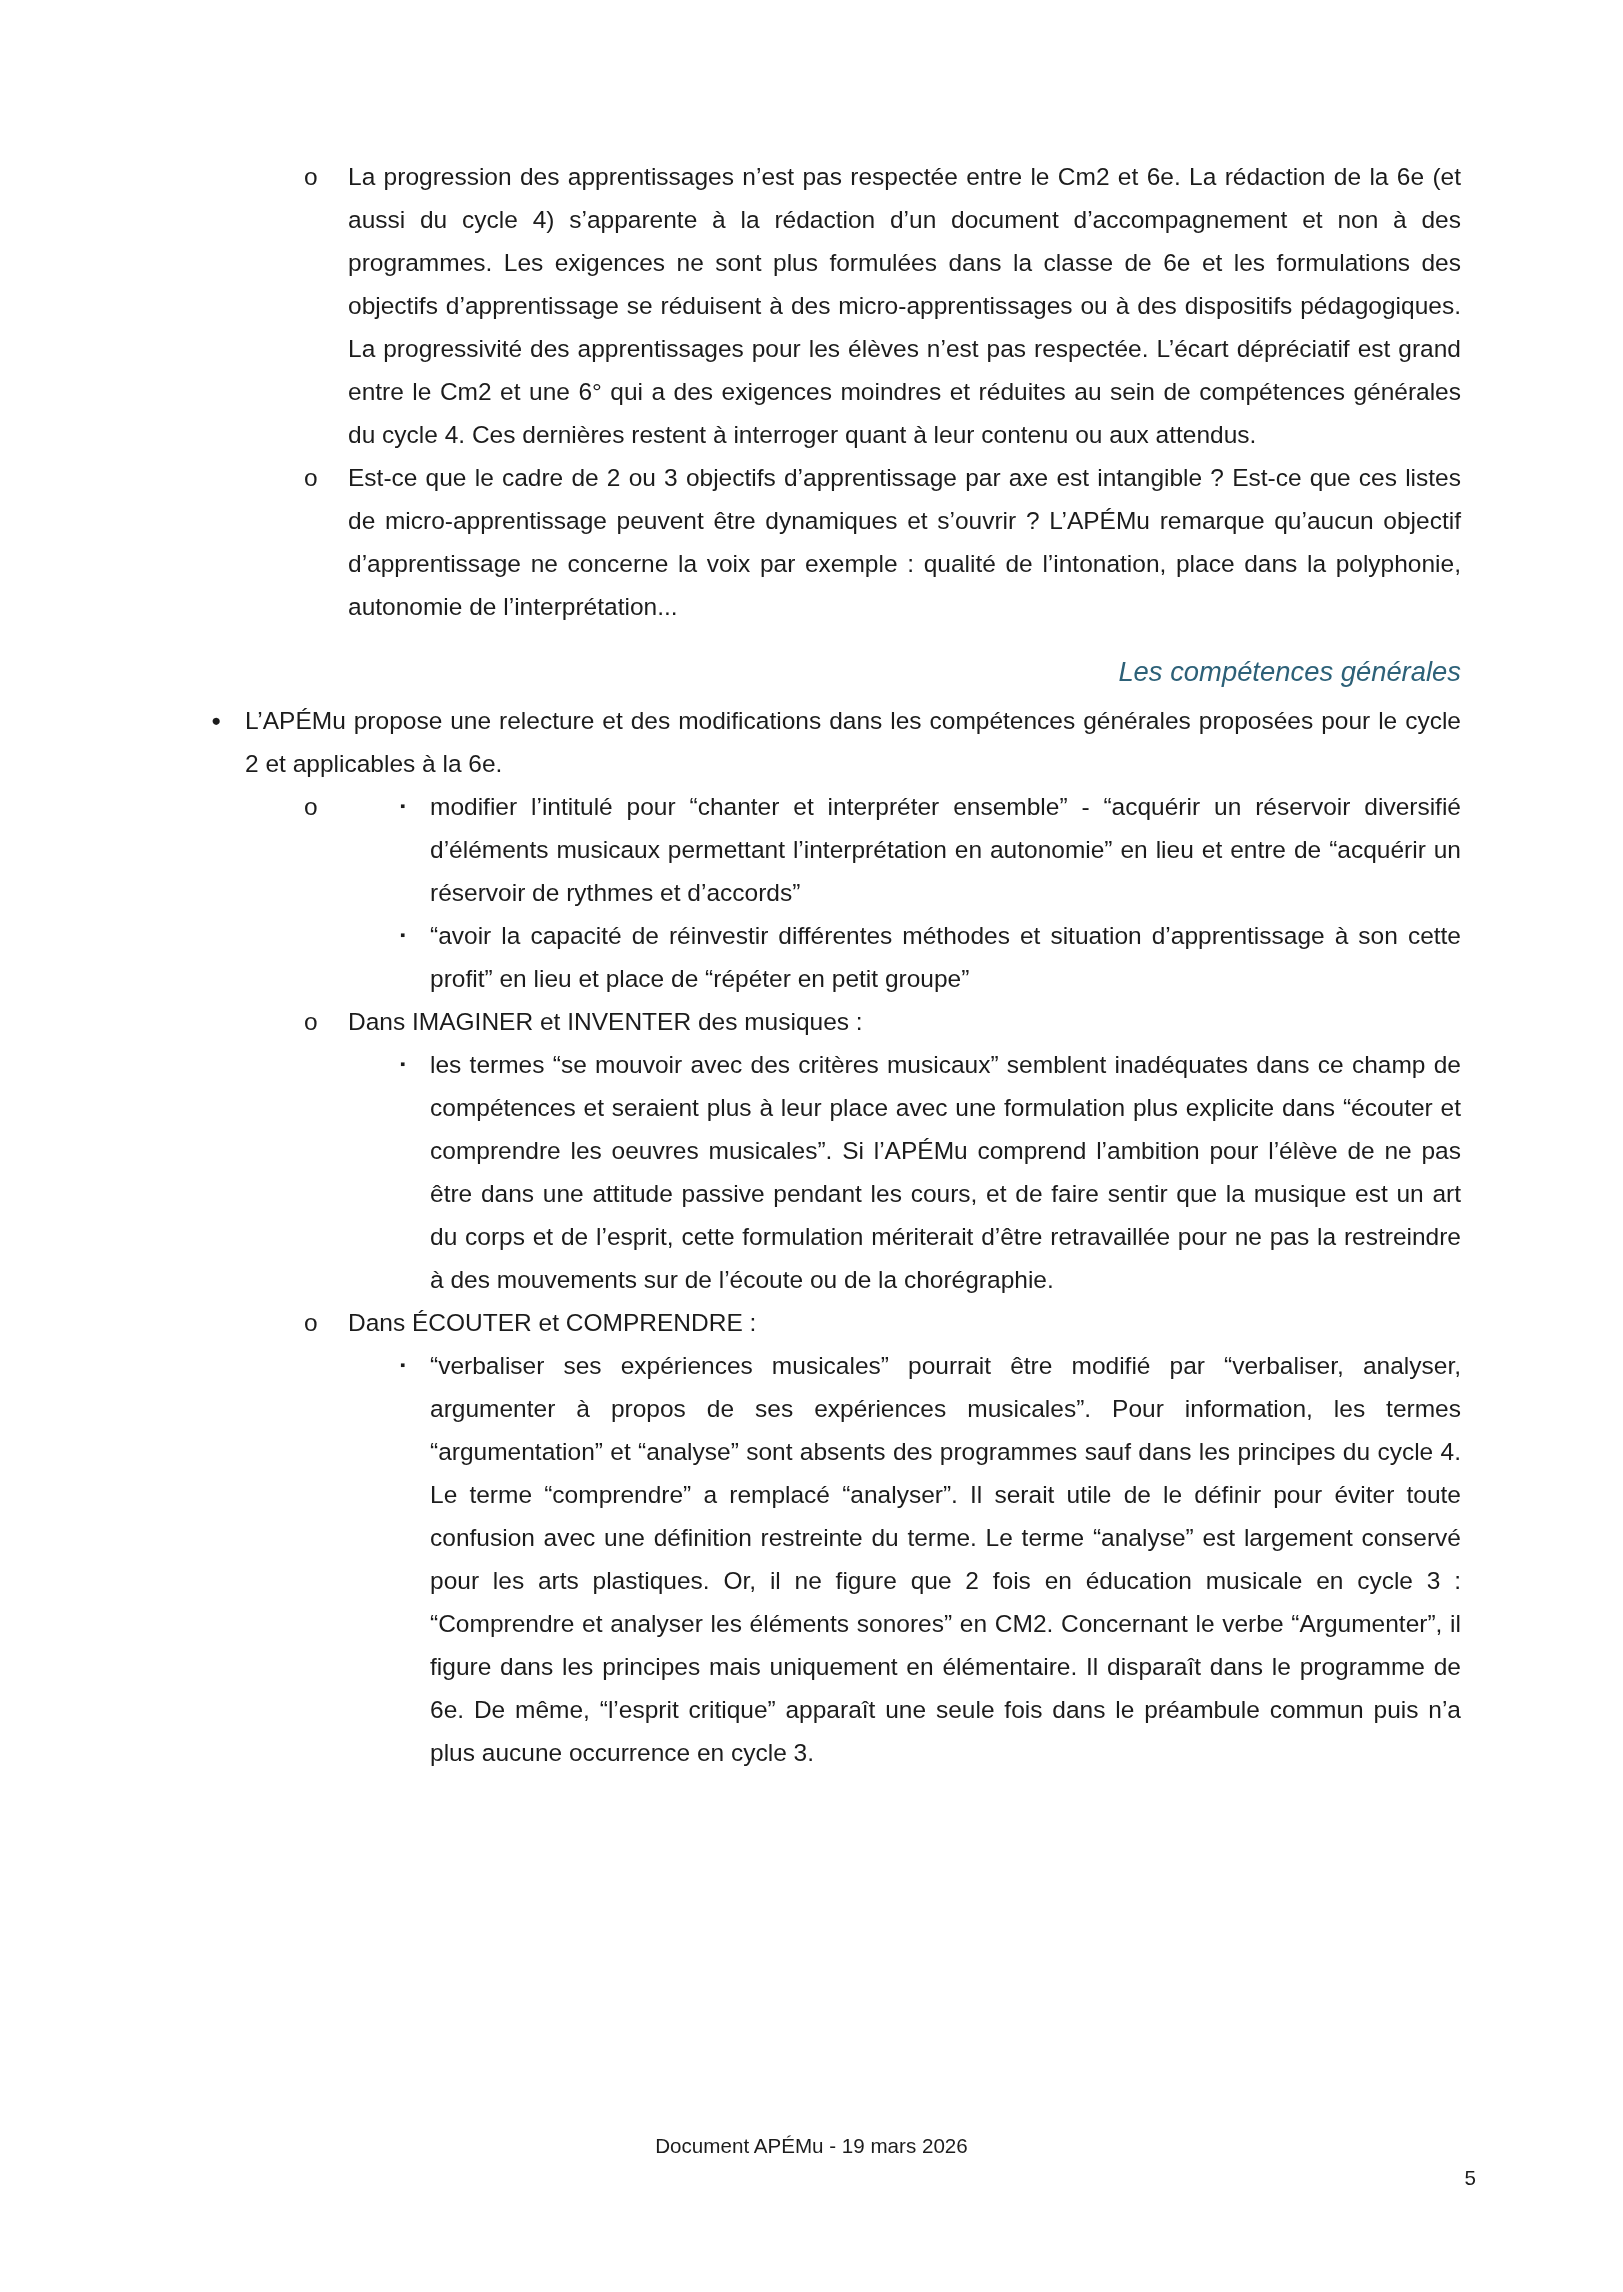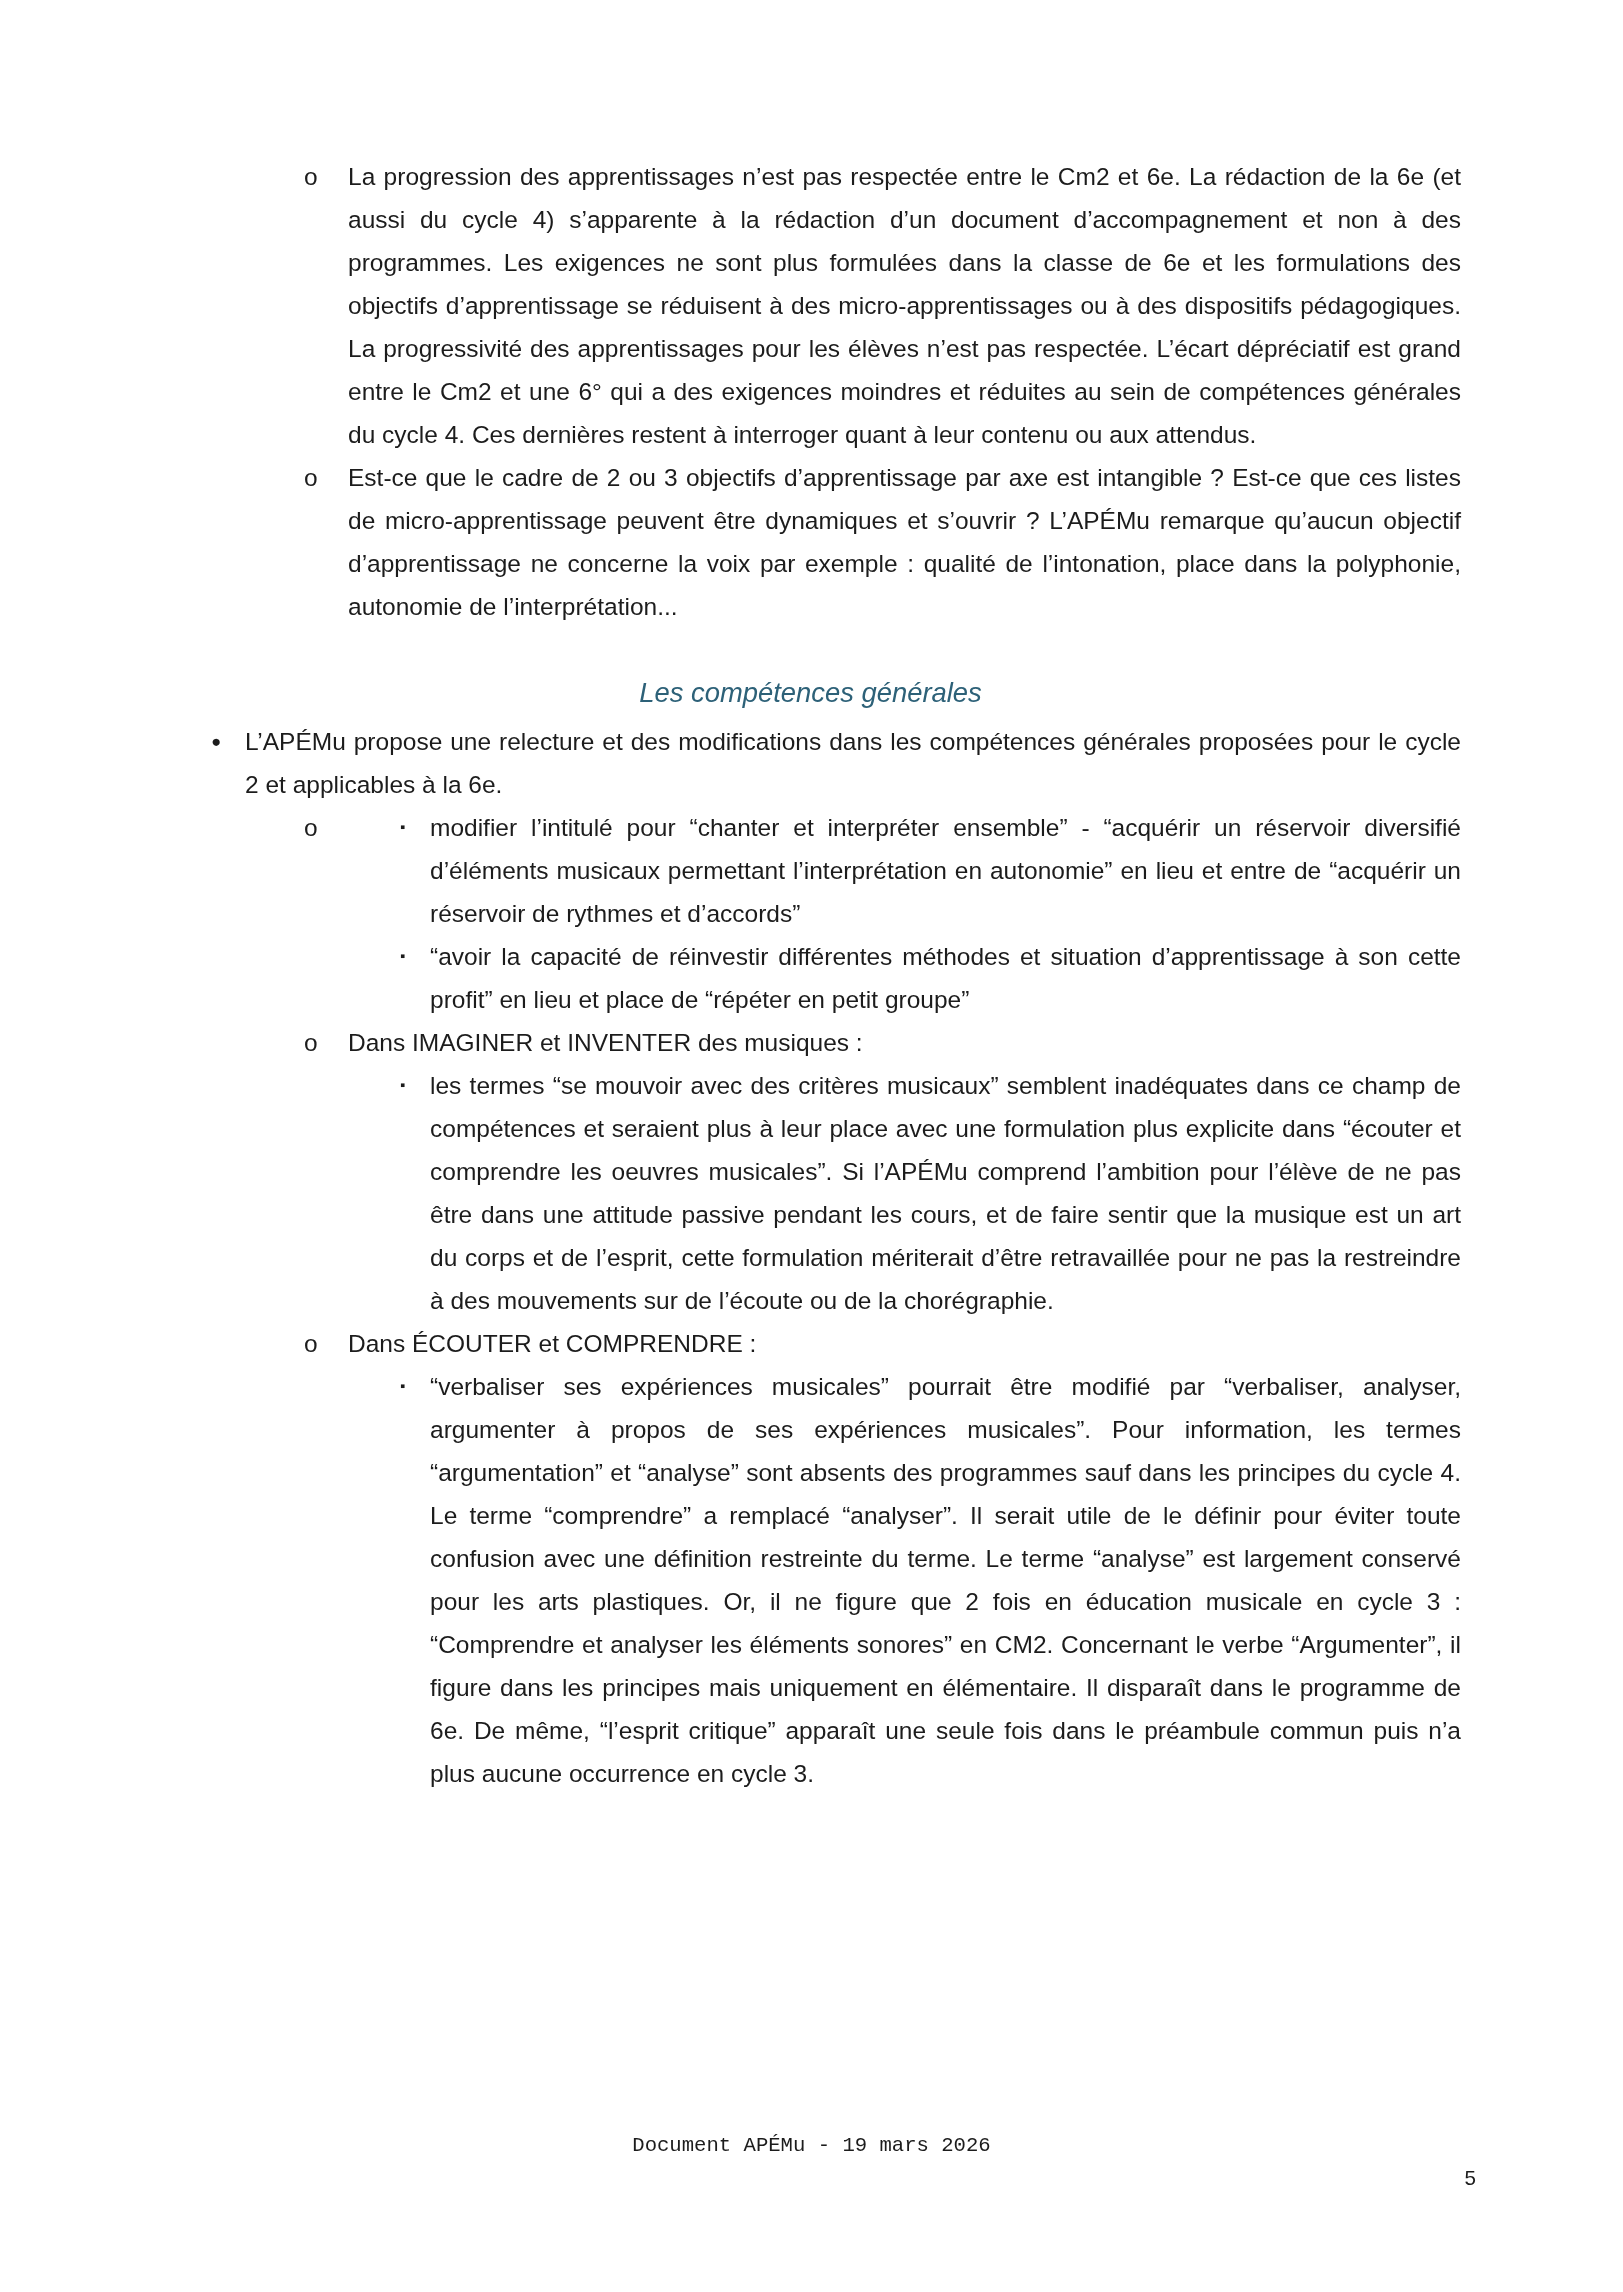--- a/index.html
+++ b/index.html
@@ -35,38 +35,37 @@
     text-align: left;
   }
   .lv1 { padding-left: 85px; }
   .lv1 > .marker { left: 51px; font-size: 16.7px; }
   .lv2 { padding-left: 188px; }
   .lv2 > .marker { left: 144px; font-size: 24.5px; }
   .lv3 { padding-left: 270px; }
   .lv3 > .marker { left: 240px; font-size: 14.7px; }
   .single { text-align: left; }
   #section-heading {
-    margin-top: 43px;
+    margin-top: 22px;
     margin-bottom: 5.9px;
     font-style: italic;
     font-size: 27.4px;
     line-height: 43px;
     color: #2d6178;
-    text-align: center;
+    text-align: right;
   }
   #footer-text {
     position: absolute;
     left: 0;
     top: 2133px;
     width: 100%;
     text-align: center;
     font-size: 20.6px;
     line-height: 25.5px;
     color: #1c1c1c;
-    font-family: Liberation Mono, monospace;
   }
   #page-number {
     position: absolute;
     right: 147px;
     top: 2165px;
     font-size: 20.6px;
     line-height: 25.5px;
     color: #1c1c1c;
   }
 </style>

